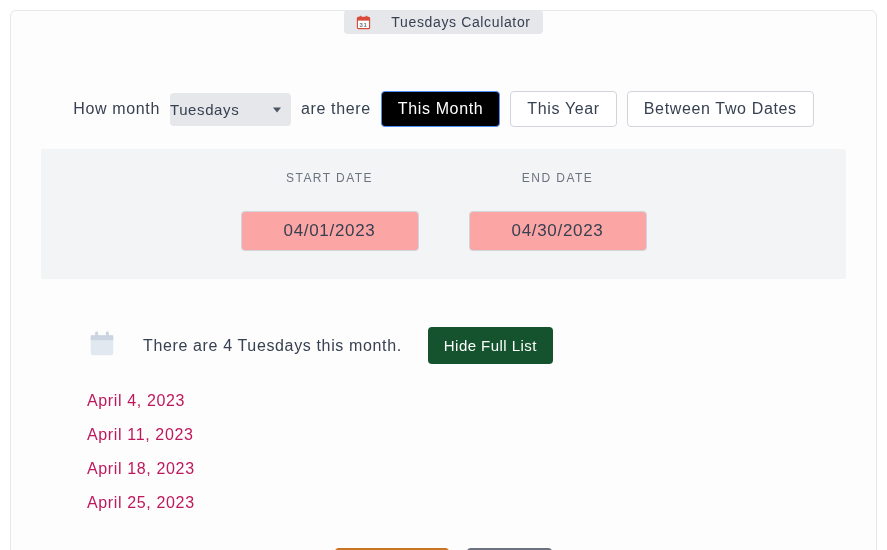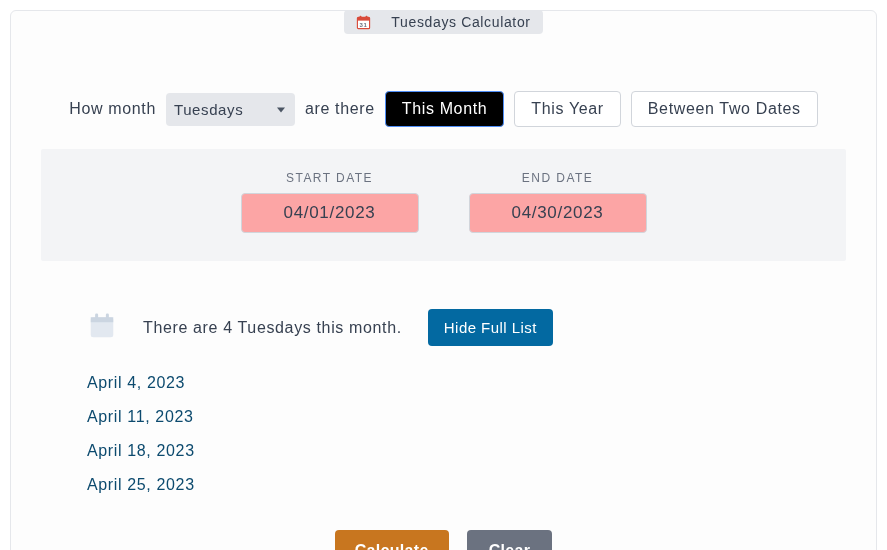--- a/index.html
+++ b/index.html
@@ -43,21 +43,21 @@
       margin-top: 56px;
       font-size: 16px;
       color: #374151;
     }
     .day-select {
       appearance: none;
       -webkit-appearance: none;
       background: #e5e7eb;
       border: none;
       border-radius: 4px;
-      padding: 8px 28px 8px 8px;
+      padding: 8px 28px 8px 0;
       font-size: 15px;
       color: #374151;
       cursor: pointer;
       letter-spacing: 0.04em;
     }
     .select-wrap {
       position: relative;
       display: inline-block;
     }
     .select-wrap::after {
@@ -92,21 +92,21 @@
       padding: 22px 0 28px 0;
       border-radius: 2px;
       display: flex;
       justify-content: center;
       gap: 50px;
     }
     .date-block {
       display: flex;
       flex-direction: column;
       align-items: center;
-      gap: 8px;
+      gap: 26px;
     }
     .date-label {
       font-size: 12px;
       letter-spacing: 0.12em;
       color: #6b7280;
       font-weight: 500;
     }
     .date-input {
       border: 1px solid #d1d5db;
       border-radius: 4px;
@@ -125,36 +125,36 @@
       margin: 48px 0 0 76px;
     }
     .cal-icon {
       color: #cbd5e1;
     }
     .result-text {
       font-size: 16px;
       color: #374151;
     }
     .hide-list-btn {
-      background: #0369a1;
+      background: #14532d;
       border: none;
       color: #ffffff;
       font-size: 15px;
       padding: 10px 16px;
       border-radius: 4px;
       cursor: pointer;
       letter-spacing: 0.03em;
     }
     .date-list {
       margin: 28px 0 0 76px;
       display: flex;
       flex-direction: column;
       gap: 16px;
       font-size: 16px;
-      color: #0c4a6e;
+      color: #be185d;
     }
     .actions {
       display: flex;
       justify-content: center;
       gap: 18px;
       margin-top: 36px;
     }
     .btn-primary {
       background: #c8761f;
       border: none;

